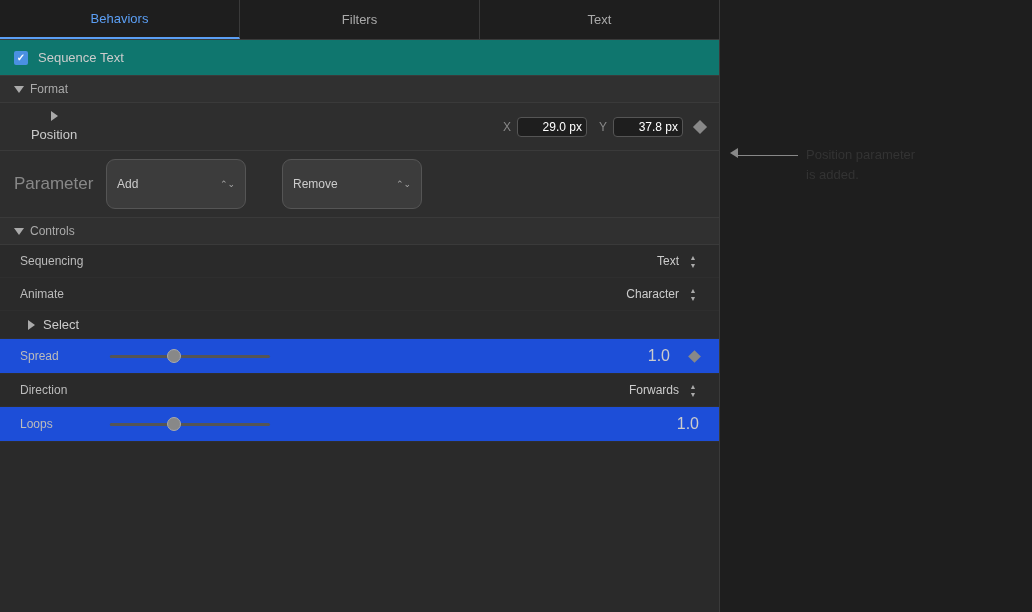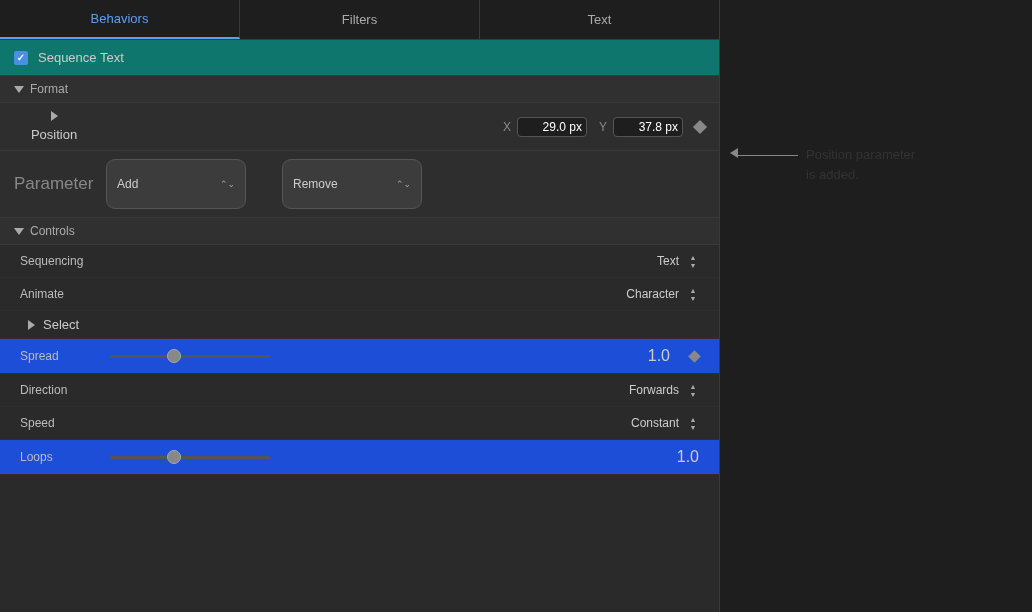--- a/index.html
+++ b/index.html
@@ -427,30 +427,20 @@
       <span class="control-label">Direction</span>
       <div class="control-value">
         <span>Forwards</span>
         <div class="stepper">
           <div class="stepper-btn">▲</div>
           <div class="stepper-btn">▼</div>
         </div>
       </div>
     </div>
 
-    <div class="control-row">
-      <span class="control-label">Speed</span>
-      <div class="control-value">
-        <span>Constant</span>
-        <div class="stepper">
-          <div class="stepper-btn">▲</div>
-          <div class="stepper-btn">▼</div>
-        </div>
-      </div>
-    </div>
 
     <div class="slider-row">
       <span class="slider-label">Loops</span>
       <div class="slider-track">
         <div class="slider-fill" style="width:40%;"></div>
         <div class="slider-thumb" style="left:calc(40% - 7px);"></div>
       </div>
       <span class="slider-value">1.0</span>
     </div>
 

